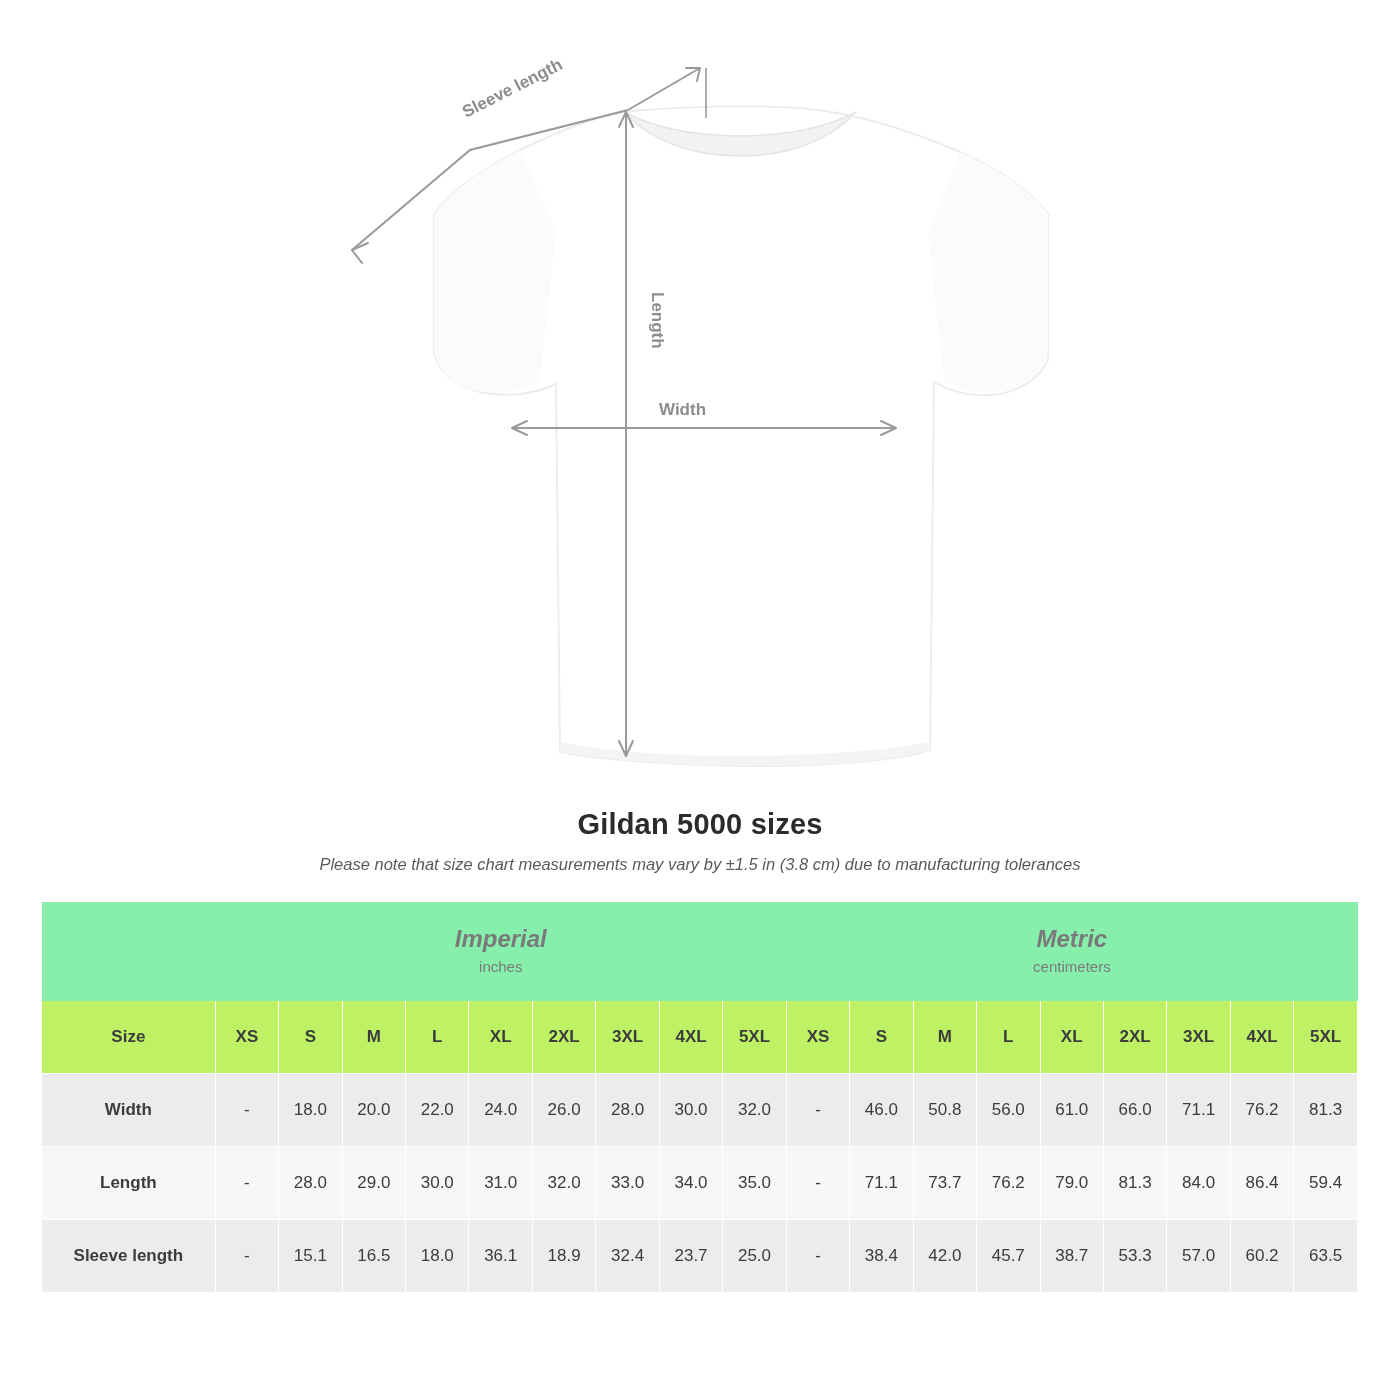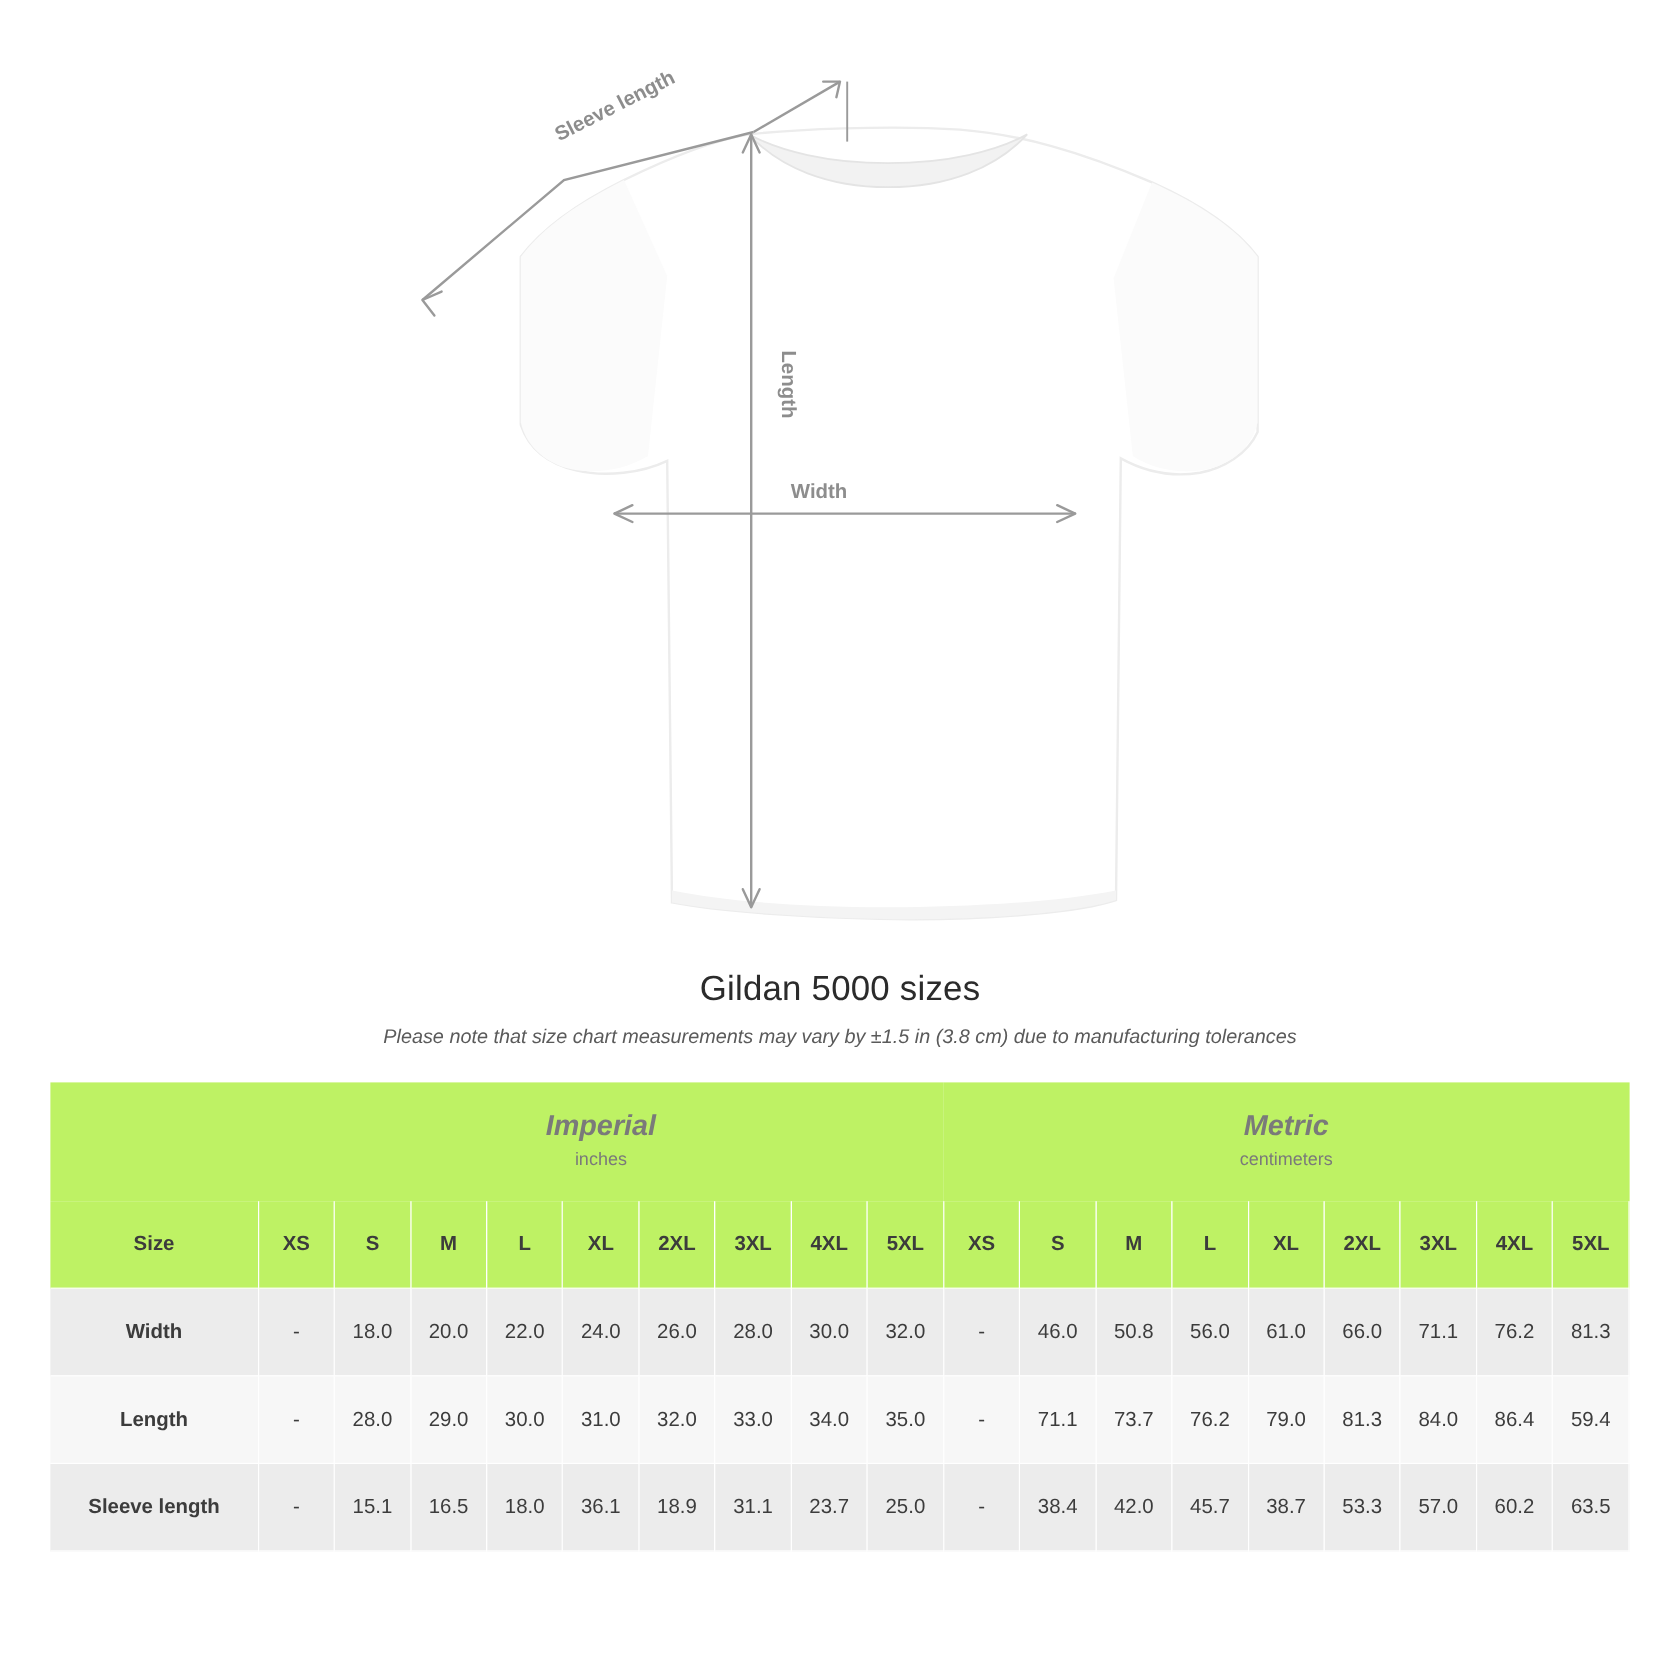--- a/index.html
+++ b/index.html
@@ -27,42 +27,42 @@
     left: 0;
   }
 
   
   .title-block {
     text-align: center;
     margin-top: 8px;
   }
   .chart-title {
     font-size: 29px;
-    font-weight: normal;
+    font-weight: bold;
     color: #2b2b2b;
     letter-spacing: 0.2px;
   }
   .chart-note {
     font-size: 16.5px;
     font-style: italic;
     color: #5a5a5a;
     margin-top: 14px;
   }
 
   
   .table-wrap {
     margin: 28px 42px 0 42px;
   }
   table.size-table {
     border-collapse: collapse;
     width: 1316px;
     table-layout: fixed;
   }
   table.size-table tr.unit-row td {
-    background: #bef264;
+    background: #86efac;
     text-align: center;
     padding: 22px 0 26px 0;
     border: none;
   }
   .unit-name {
     font-size: 24px;
     font-style: italic;
     font-weight: bold;
     color: #7a7a7a;
     line-height: 1.25;
@@ -263,21 +263,21 @@
           <td>59.4</td>
         </tr>
         <tr class="data-row shade">
           <td class="rowhead">Sleeve length</td>
           <td>-</td>
           <td>15.1</td>
           <td>16.5</td>
           <td>18.0</td>
           <td>36.1</td>
           <td>18.9</td>
-          <td>31.1</td>
+          <td>32.4</td>
           <td>23.7</td>
           <td>25.0</td>
           <td>-</td>
           <td>38.4</td>
           <td>42.0</td>
           <td>45.7</td>
           <td>38.7</td>
           <td>53.3</td>
           <td>57.0</td>
           <td>60.2</td>

